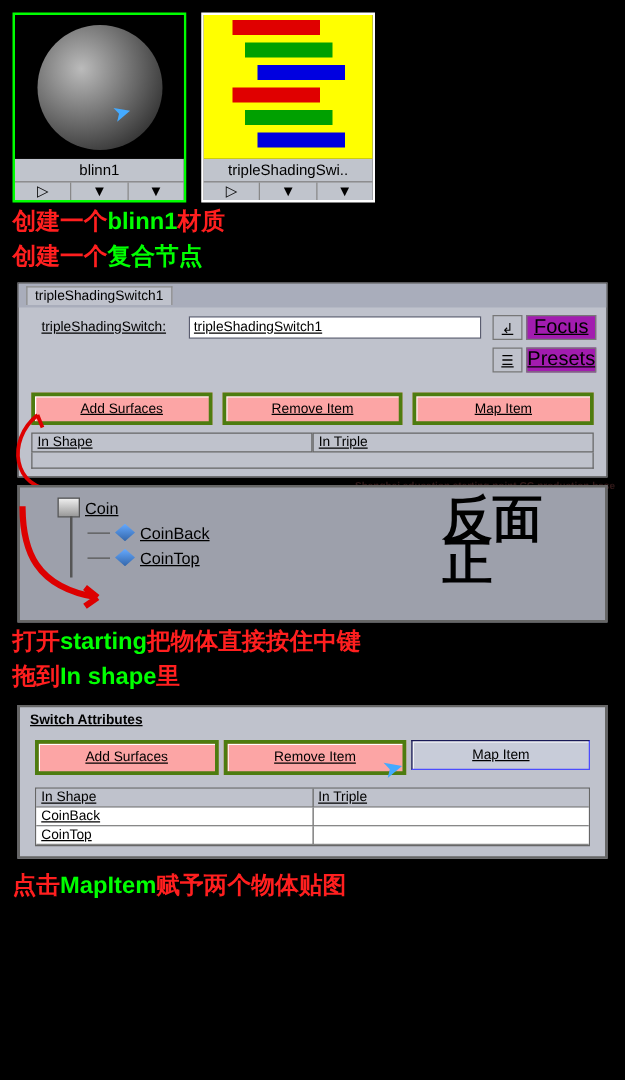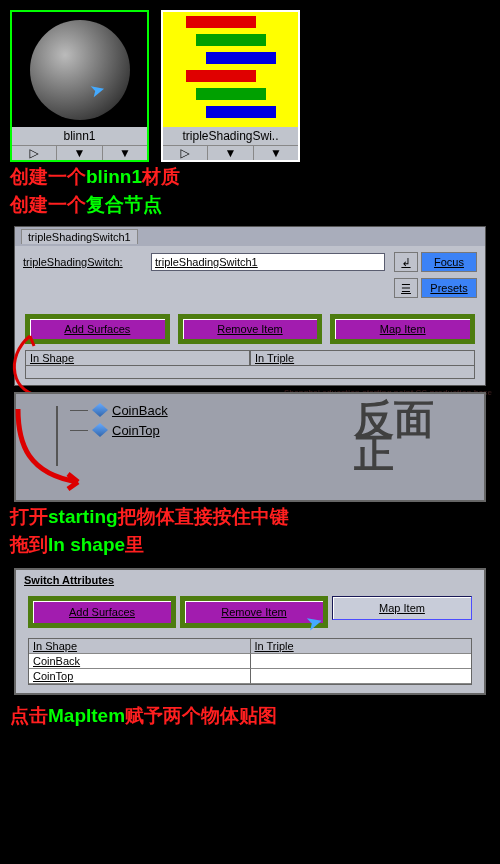--- a/index.html
+++ b/index.html
@@ -105,21 +105,21 @@
     border: 1px solid #888;
     border-bottom: none;
     padding: 1px 6px;
     display: inline-block;
   }
   .p1-body {
     padding: 6px 8px 4px 8px;
     font-size: 11px;
   }
   .p1-row { display: flex; align-items: center; margin-bottom: 6px; }
-  .p1-row label { width: 120px; text-align: left; margin-right: 8px; }
+  .p1-row label { width: 120px; text-align: center; margin-right: 8px; }
   .p1-row input[type=text] {
     flex: 1;
     height: 16px;
     background: #fff;
     border: 1px solid #5a5d70;
     font-size: 11px;
     padding: 0 3px;
     margin-right: 6px;
   }
   .smallbtn {
@@ -127,24 +127,24 @@
     width: 22px;
     background: #bfc2cc;
     border: 1px solid #777;
     margin-left: 3px;
     display: flex; align-items:center; justify-content:center;
     font-size: 11px;
   }
   .midbtn {
     height: 18px;
     width: 54px;
-    background: #3b82f6;
+    background: #a21caf;
     border: 1px solid #777;
     margin-left: 3px;
-    font-size: 11px;
+    font-size: 16px;
     display: flex; align-items:center; justify-content:center;
   }
   .util-box {
     width: 36px; height: 36px;
     border: 1px solid #555;
     background: #000;
     position: relative;
     margin-left: 6px;
   }
   .util-box .check {
@@ -170,22 +170,22 @@
     border-top: 1px solid #888;
     border-bottom: 1px solid #888;
   }
   .section-head .arrow { display:inline-block; width:10px; }
   .btn-row {
     display: flex;
     gap: 8px;
     padding: 6px 10px;
   }
   .w-btn {
-    border: 5px solid #4d7c0f;
-    background: #a21caf;
+    border: 3px solid #4d7c0f;
+    background: #fca5a5;
     height: 20px;
     font-size: 11px;
     display: flex; align-items:center; justify-content:center;
     flex: 1;
     box-shadow: 1px 1px 0 #fff inset;
   }
   .tbl-head {
     display: flex;
     margin: 0 10px;
     font-size: 11px;
@@ -237,21 +237,21 @@
   .ol-row .box { width:16px; height:14px; border:1px solid #555; background:linear-gradient(#eee,#999); margin-right:4px; margin-left:4px; position:relative;}
   .ol-row .shape { width:16px; height:14px; background:linear-gradient(#6af,#36a); margin-right:4px; margin-left:4px; clip-path: polygon(50% 0,100% 50%,50% 100%,0 50%);}
   .panel2 .ol-lines {
     position:absolute; left:40px; top:12px; width:2px; height:60px; background:#555;
   }
   .red-arrow2 {
     position:absolute; left:-8px; top:10px; width:120px; height:90px;
   }
   .hand-cn {
     position:absolute; right:50px; top:6px;
-    color: #404040; font-size: 40px; font-family: "KaiTi","STKaiti",serif;
+    color: #000000; font-size: 40px; font-family: "KaiTi","STKaiti",serif;
     line-height: 40px;
     font-weight: bold;
   }
   
   .panel3 {
     margin: 10px 14px 0 14px;
     border: 2px solid #666;
     background: #bfc2cc;
     padding: 0 0 4px 0;
   }
@@ -346,20 +346,24 @@
 </div>
 
 <div class="midtext">
   <div class="watermark">
     <div class="wm-sub">Shanghai education starting point CG production base</div>
   </div>
 </div>
 
 <div class="panel2">
   <div class="ol-lines"></div>
+  <div class="ol-row">
+    <span class="box"></span>
+      <span>Coin</span>
+  </div>
   <div class="ol-row ol-child">
     <span class="pline"></span>
       <span class="shape"></span>
       <span>CoinBack</span>
   </div>
   <div class="ol-row ol-child">
     <span class="pline"></span>
       <span class="shape"></span>
       <span>CoinTop</span>
   </div>

